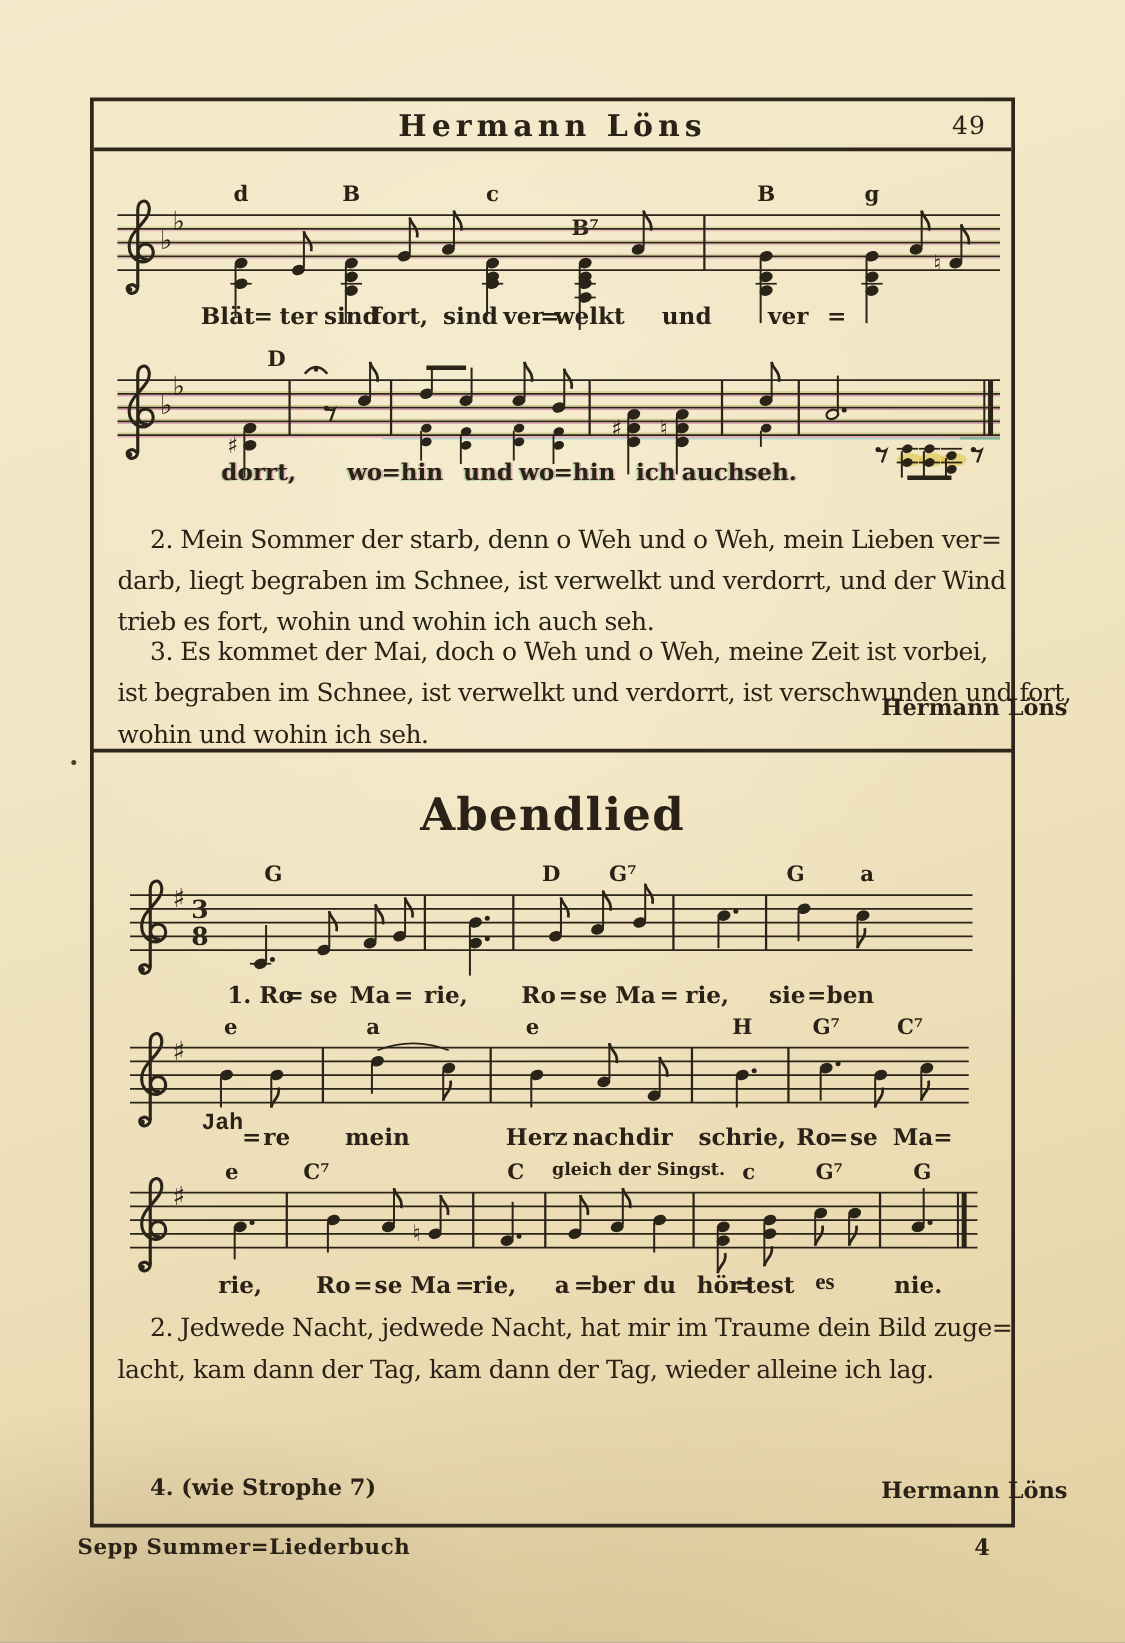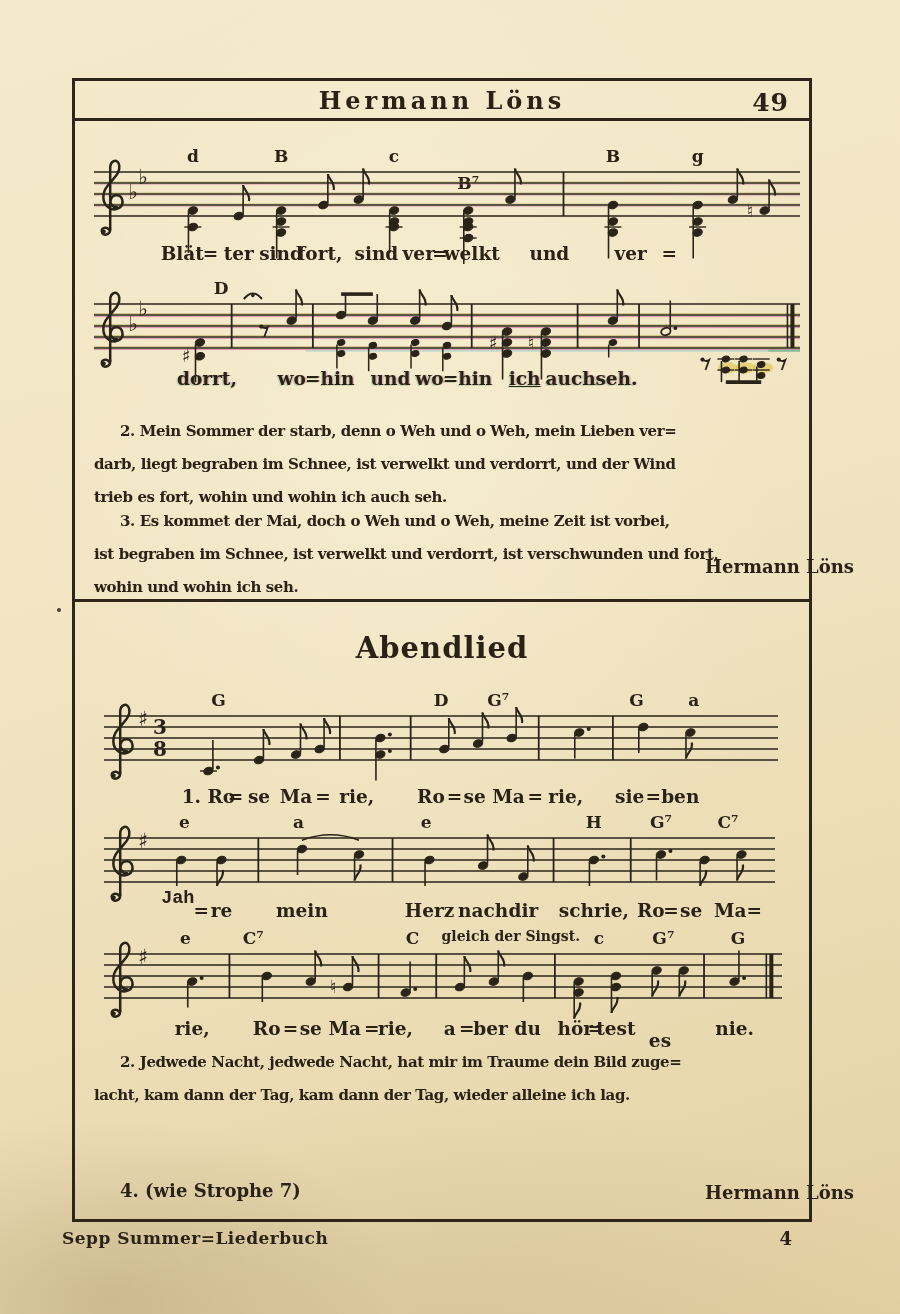--- a/index.html
+++ b/index.html
@@ -7,34 +7,34 @@
     font-family:"DejaVu Serif",serif;color:#2b2217;
     background:
       radial-gradient(ellipse 420px 260px at 12% 99%, rgba(125,98,60,.22), transparent 70%),
       radial-gradient(ellipse 700px 300px at 50% 101%, rgba(140,112,70,.14), transparent 75%),
       radial-gradient(ellipse 500px 700px at 45% 35%, rgba(255,250,232,.30), transparent 75%),
       linear-gradient(163deg,#f4eacb 0%,#f1e5c3 40%,#ebdcb4 72%,#e3d0a2 100%);}
   .frame{position:absolute;left:72px;top:78px;width:734px;height:1138px;border:3px solid #2e261a;}
   .frame-header{position:absolute;left:0;top:0;width:100%;height:37px;border-bottom:3px solid #2e261a;}
   .page-title{position:absolute;left:0;top:5px;width:100%;text-align:center;
     font-size:24px;font-weight:700;letter-spacing:4px;}
-  .page-number{position:absolute;right:20px;top:7px;font-size:25px;font-weight:700;letter-spacing:1px;}
+  .page-number{position:absolute;right:20px;top:7px;font-size:20px;font-weight:400;letter-spacing:1px;}
   .music-system{position:absolute;}
   .chord-label{position:absolute;top:0;transform:translateX(-50%);
     font-size:17px;font-weight:700;white-space:nowrap;}
   .chord-label.small{font-size:14px;font-weight:700;}
   .lyric{position:absolute;transform:translateX(-50%);font-size:18.5px;font-weight:700;white-space:nowrap;}
   .fringe-text .lyric{text-shadow:1.3px 0 rgba(190,60,140,.30),-1.3px .6px rgba(60,150,80,.28);}
-  .verse{position:absolute;left:94px;width:712px;font-size:15px;font-weight:700;
+  .verse{position:absolute;left:94px;width:712px;font-size:20px;font-weight:400;
     letter-spacing:-0.4px;line-height:33px;white-space:pre;text-indent:26px;}
   .attribution{position:absolute;right:46px;font-size:18px;font-weight:700;}
   .verse4{position:absolute;left:120px;font-size:18px;font-weight:700;}
   .divider{position:absolute;left:72px;top:599px;width:740px;height:3px;background:#2e261a;}
   .song-title{position:absolute;left:72px;top:631px;width:740px;text-align:center;
-    font-size:29px;font-weight:700;letter-spacing:1px;}
+    font-size:36px;font-weight:700;letter-spacing:1px;}
   .footer-left{position:absolute;left:62px;top:1228px;font-size:17px;font-weight:700;letter-spacing:.5px;}
   .footer-right{position:absolute;right:108px;top:1228px;font-size:18px;font-weight:700;}
   .ink-speck{position:absolute;left:57px;top:608px;width:4px;height:4px;border-radius:50%;background:#4a4032;}
   svg{overflow:visible;}
 </style>
 </head>
 <body>
 
 <div class="page">
   <div class="ink-speck"></div>
@@ -140,21 +140,21 @@
   <div class="music-system fringe-text" style="left:94px;top:278px;width:706px;height:140px">
       <span class="chord-label" style="left: 18%;">D</span>
       <span class="lyric" style="left: 16%; top: 90px;">dorrt,</span>
       <span class="lyric" style="left: 28%; top: 90px;">wo</span>
       <span class="lyric" style="left: 31%; top: 90px;">=</span>
       <span class="lyric" style="left: 34.5%; top: 90px;">hin</span>
       <span class="lyric" style="left: 42%; top: 90px;">und</span>
       <span class="lyric" style="left: 47.5%; top: 90px;">wo</span>
       <span class="lyric" style="left: 50.5%; top: 90px;">=</span>
       <span class="lyric" style="left: 54%; top: 90px;">hin</span>
-      <span class="lyric" style="left: 61%; top: 90px; text-decoration: underline;">ich</span>
+      <span class="lyric" style="left: 61%; top: 90px;">ich</span>
       <span class="lyric" style="left: 67.5%; top: 90px;">auch</span>
       <span class="lyric" style="left: 74%; top: 90px;">seh.</span>
       <svg width="706" height="108" style="position:absolute;left:0;top:8px;">
         <rect x="0" y="30" width="706" height="1.1" fill="#c84f9e" opacity="0.5"></rect>
         <rect x="0" y="27.1" width="706" height="1" fill="#a8a43c" opacity="0.5"></rect>
         <rect x="0" y="41" width="706" height="1.1" fill="#c84f9e" opacity="0.5"></rect>
         <rect x="0" y="38.1" width="706" height="1" fill="#a8a43c" opacity="0.5"></rect>
         <rect x="0" y="52" width="706" height="1.1" fill="#c84f9e" opacity="0.5"></rect>
         <rect x="0" y="49.1" width="706" height="1" fill="#a8a43c" opacity="0.5"></rect>
         <rect x="0" y="63" width="706" height="1.1" fill="#c84f9e" opacity="0.5"></rect>
@@ -435,21 +435,21 @@
       <span class="lyric" style="left: 35.5%; top: 90px;">Ma</span>
       <span class="lyric" style="left: 39.5%; top: 90px;">=</span>
       <span class="lyric" style="left: 43%; top: 90px;">rie,</span>
       <span class="lyric" style="left: 51%; top: 90px;">a</span>
       <span class="lyric" style="left: 53.5%; top: 90px;">=</span>
       <span class="lyric" style="left: 57%; top: 90px;">ber</span>
       <span class="lyric" style="left: 62.5%; top: 90px;">du</span>
       <span class="lyric" style="left: 69.5%; top: 90px;">hör</span>
       <span class="lyric" style="left: 72.5%; top: 90px;">=</span>
       <span class="lyric" style="left: 75.5%; top: 90px;">test</span>
-      <span class="lyric" style="left: 82%; top: 102px;">es</span>
+      <span class="lyric" style="left: 82%; top: 88px; font-family: Liberation Serif, serif;">es</span>
       <span class="lyric" style="left: 93%; top: 90px;">nie.</span>
       <svg width="678" height="108" style="position:absolute;left:0;top:8px;">
         <line x1="0" x2="678" y1="18" y2="18" stroke="#2a2318" stroke-width="1.4"></line>
         <line x1="0" x2="678" y1="29" y2="29" stroke="#2a2318" stroke-width="1.4"></line>
         <line x1="0" x2="678" y1="40" y2="40" stroke="#2a2318" stroke-width="1.4"></line>
         <line x1="0" x2="678" y1="51" y2="51" stroke="#2a2318" stroke-width="1.4"></line>
         <line x1="0" x2="678" y1="62" y2="62" stroke="#2a2318" stroke-width="1.4"></line>
         <g transform="translate(6,18)" stroke="#2a2318" fill="none" stroke-width="2.5" stroke-linecap="round">
           <path d="M10.2,57 C10.2,40 10.2,10 10.2,-4 C10.2,-12 18,-14 19.3,-6.5 C20.6,1 13,7 7.8,13.5 C2,20.5 1.5,30.5 8.5,35.5 C15.5,40.5 24,35 22.3,28 C20.9,22.3 13.5,21.8 11.2,26.5 C9,31 12.5,35.8 17,35.2"></path>
           <path d="M10.2,57 C10.2,63.5 2.5,64.5 1.8,59.5 C1.3,55.8 6.5,54.3 8.8,57.5"></path>

